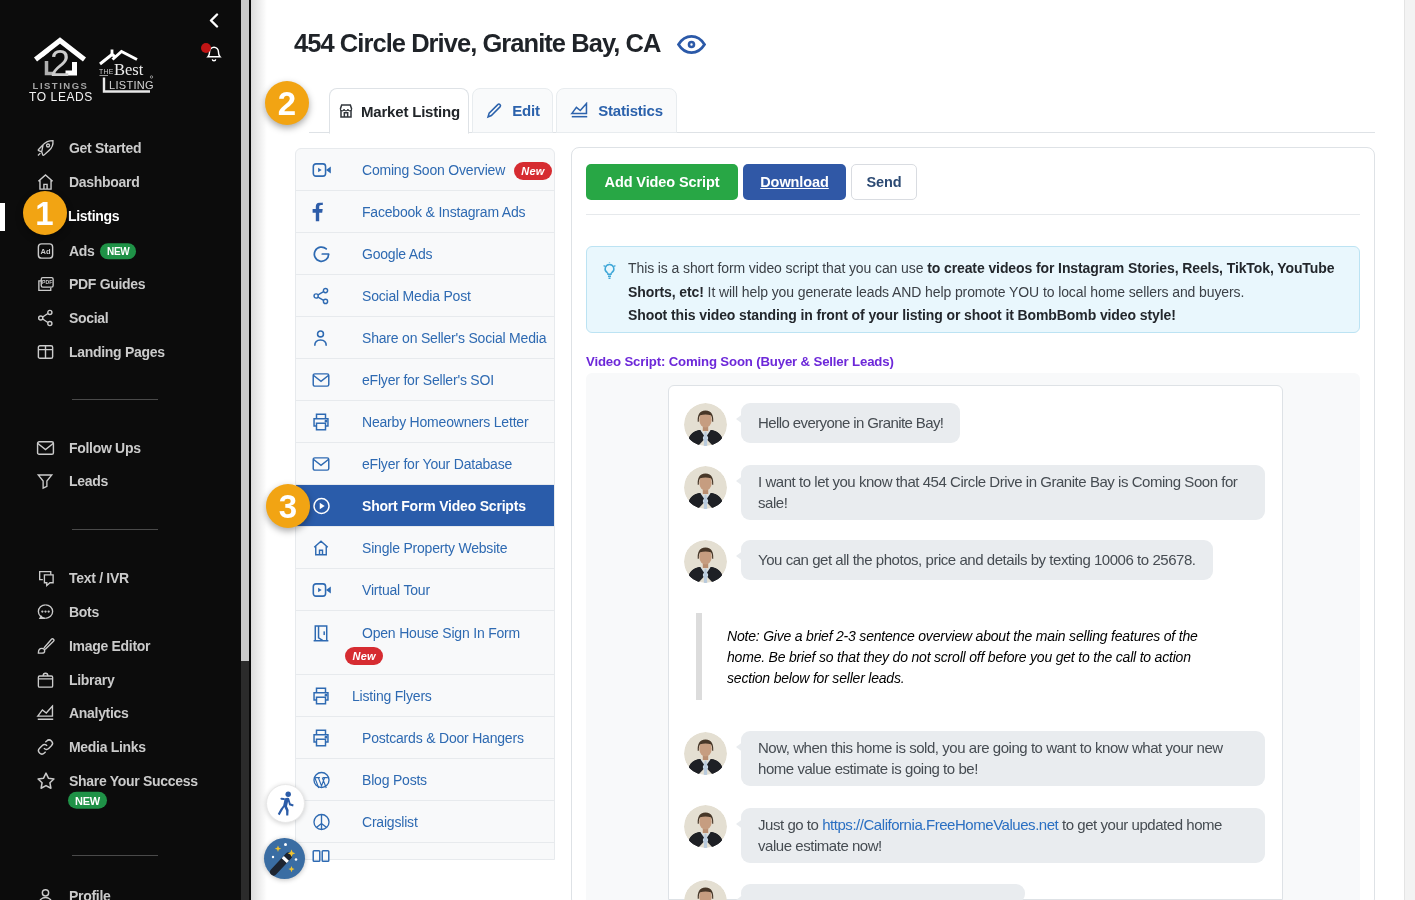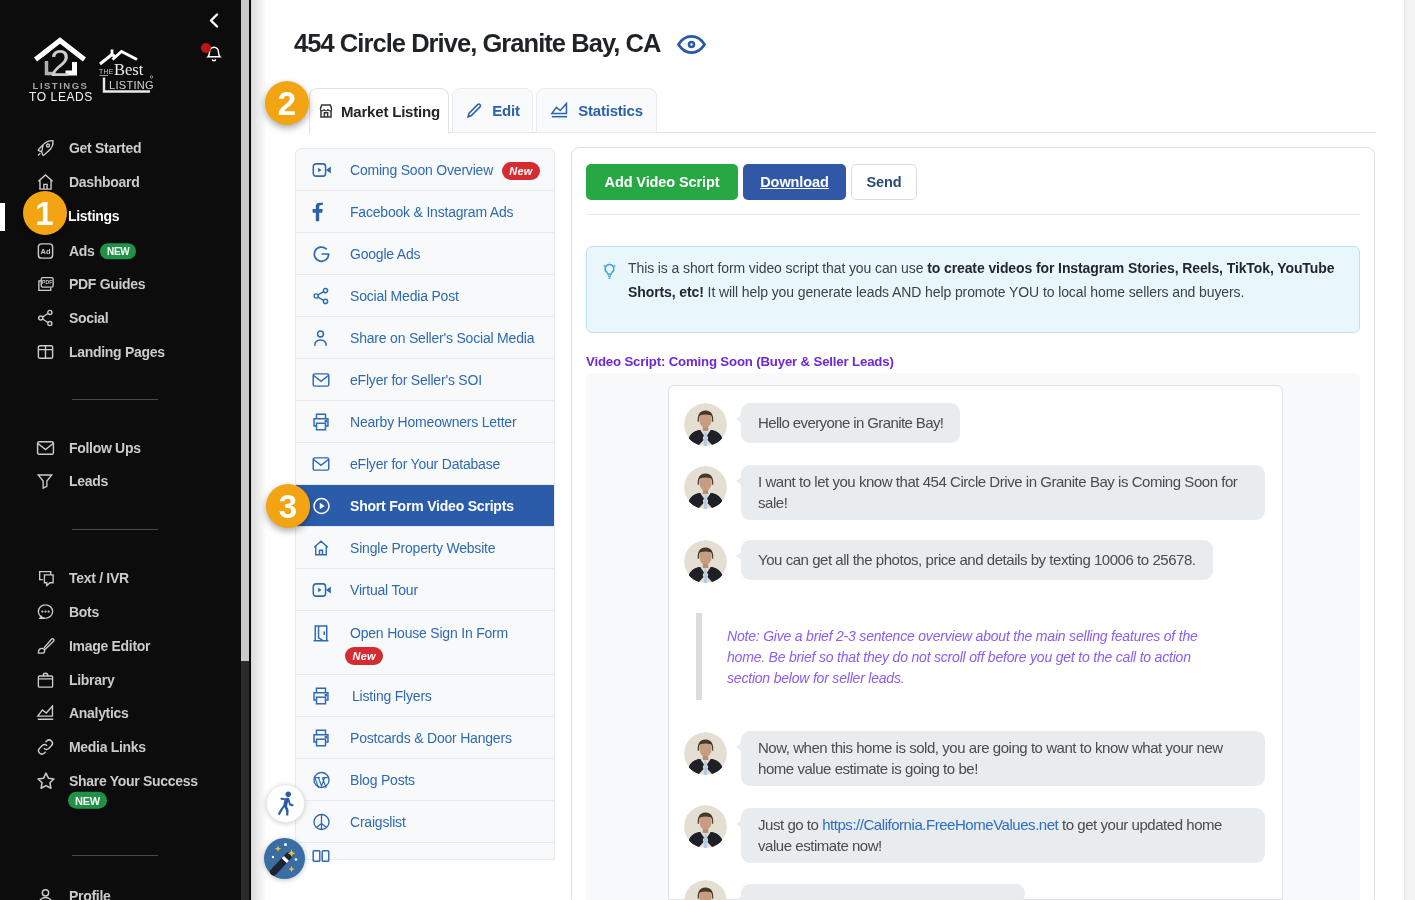--- a/index.html
+++ b/index.html
@@ -28,30 +28,30 @@
 .ocircle { position:absolute; width:44px; height:44px; border-radius:50%; background:#f2a413;
   color:#fff; font-size:33px; font-weight:bold; text-align:center; line-height:45px;
   box-shadow:0 3px 7px rgba(0,0,0,0.35); z-index:50; }
 
 
 #title { left:294px; top:29px; font-size:25.5px; font-weight:bold; color:#1f2328; letter-spacing:-0.95px; white-space:nowrap; }
 
 
 #tabline { left:309px; top:132px; width:1066px; height:1px; background:#dee2e6; }
 .tab { position:absolute; top:88px; height:45px; border:1px solid #dee2e6; border-radius:8px 8px 0 0;
-  font-size:15px; font-weight:bold; letter-spacing:-0.2px; display:flex; align-items:center; justify-content:center; gap:9px; }
+  font-size:15px; font-weight:bold; letter-spacing:-0.2px; display:flex; align-items:center; justify-content:center; gap:9px;margin-left:20px; }
 #tab1 { left:309px; width:140px; background:#fff; color:#212529; border-bottom:1px solid #fff; height:46px; z-index:5;}
 #tab2 { left:452px; width:81px; background:#f9fafb; color:#2c62ac; border-color:#e8ecef; }
 #tab3 { left:536px; width:121px; background:#f9fafb; color:#2c62ac; border-color:#e8ecef; }
 
 
 #submenu { left:295px; top:148px; width:260px; background:#f8f9fa; border:1px solid #e7eaed; border-radius:6px 6px 0 0; }
 .smrow { position:relative; height:42px; border-bottom:1px solid #e7eaed; color:#2e6ab2; font-size:14px; }
 .smrow svg { position:absolute; left:16px; top:50%; transform:translateY(-50%); }
-.smrow span.lbl { position:absolute; left:54px; top:50%; transform:translateY(-50%); white-space:nowrap; letter-spacing:-0.2px;}
+.smrow span.lbl { position:absolute; left:66px; top:50%; transform:translateY(-50%); white-space:nowrap; letter-spacing:-0.2px;}
 .smrow.active { background:#2a5caa; color:#fff; font-weight:bold; }
 .badge-new-r { background:#d62c31; color:#fff; font-size:11px; font-weight:bold; border-radius:10px; padding:3px 7.5px; letter-spacing:0.2px; }
 
 
 #panel { left:571px; top:147px; width:804px; height:760px; background:#fff; border:1px solid #dee2e6; border-radius:8px; }
 .btn { position:absolute; top:164px; height:36px; border-radius:5px; font-size:14.5px; font-weight:bold; letter-spacing:-0.1px;
   display:flex; align-items:center; justify-content:center; }
 #btn-add { left:586px; width:152px; background:#28a745; color:#fff; }
 #btn-dl { left:743px; width:103px; background:#3058a6; color:#fff;text-decoration:underline; }
 #btn-send { left:851px; width:66px; background:#fff; color:#2c4a73; border:1px solid #d9dce1; }
@@ -66,21 +66,21 @@
 
 #graypanel { left:586px; top:373px; width:774px; height:527px; background:#f8f9fa; border-radius:6px 6px 0 0; }
 #chatcard { left:668px; top:385px; width:615px; height:515px; background:#fff; border:1px solid #dee2e6; border-radius:6px 6px 0 0; }
 
 .avatar { position:absolute; width:43px; height:43px; }
 .bubble { position:absolute; left:741px; background:#e9ecef; border-radius:9px; font-size:15px; letter-spacing:-0.46px; line-height:20.5px; color:#464c52; padding:9.5px 17px; white-space:nowrap; }
 .bubble.two { padding:7px 17px; white-space:normal; }
 .bubble:before { content:""; position:absolute; left:-11px; top:13px; border:6px solid transparent; border-right:8px solid #e9ecef; margin-top:-3px; }
 .blink { color:#2a6fc2; }
 #notebar { left:696px; top:613px; width:6px; height:87px; background:#dcdcdc; }
-#notetext { left:727px; top:626px; width:500px; font-style:italic; font-size:14px; line-height:20.8px; color:#8b5cf6; letter-spacing:-0.2px; white-space:nowrap;}
+#notetext { left:727px; top:626px; width:500px; font-style:italic; font-size:14px; line-height:20.8px; color:#000000; letter-spacing:-0.2px; white-space:nowrap;}
 
 
 #accbtn { left:266px; top:784px; width:39px; height:39px; background:#fff; border:1px solid #e8e8e8; border-radius:50%;
   box-shadow:0 1px 5px rgba(0,0,0,0.18); z-index:40; display:flex; align-items:center; justify-content:center;}
 #wandbtn { left:264px; top:838px; width:41px; height:41px; background:#3a6da3; border-radius:50%;
   box-shadow:0 1px 5px rgba(0,0,0,0.25); z-index:40; display:flex; align-items:center; justify-content:center;}
 </style>
 </head>
 <body>
 <div id="sidebar" class="abs"></div>
@@ -412,21 +412,21 @@
 <div id="btn-dl" class="btn">Download</div>
 <div id="btn-send" class="btn">Send</div>
 <div id="pdivider" class="abs"></div>
 
 <div id="infobox" class="abs">
   <svg class="bulb" width="17" height="18" viewBox="0 0 17 18" fill="none" stroke="#41a8d8" stroke-width="1.5">
     <path d="M8.5 2.6 a4.3 4.3 0 0 1 2.4 7.9 c-.7 .5 -.9 1 -.9 1.7 h-3 c0-.7 -.2-1.2 -.9-1.7 A4.3 4.3 0 0 1 8.5 2.6 Z"></path>
     <path d="M7 14.2 h3 M7.5 16.2 h2"></path>
     <path d="M2.6 3.4 L3.9 4.6 M14.4 3.4 L13.1 4.6 M8.5 0.4 V1.1" stroke-width="1.3"></path>
   </svg>
-  <div id="infotext">This is a short form video script that you can use <b>to create videos for Instagram Stories, Reels, TikTok, YouTube</b><br><b>Shorts, etc!</b> It will help you generate leads AND help promote YOU to local home sellers and buyers.<br></div>
+  <div id="infotext">This is a short form video script that you can use <b>to create videos for Instagram Stories, Reels, TikTok, YouTube</b><br><b>Shorts, etc!</b> It will help you generate leads AND help promote YOU to local home sellers and buyers.<br><b>Shoot this video standing in front of your listing or shoot it BombBomb video style!</b></div>
 </div>
 
 <div id="vsheading" class="abs">Video Script: Coming Soon (Buyer &amp; Seller Leads)</div>
 <div id="graypanel" class="abs"></div>
 <div id="chatcard" class="abs"></div>
 
 <svg width="0" height="0" style="position:absolute;">
   <defs>
     <g id="av">
       <clipPath id="avclip">

